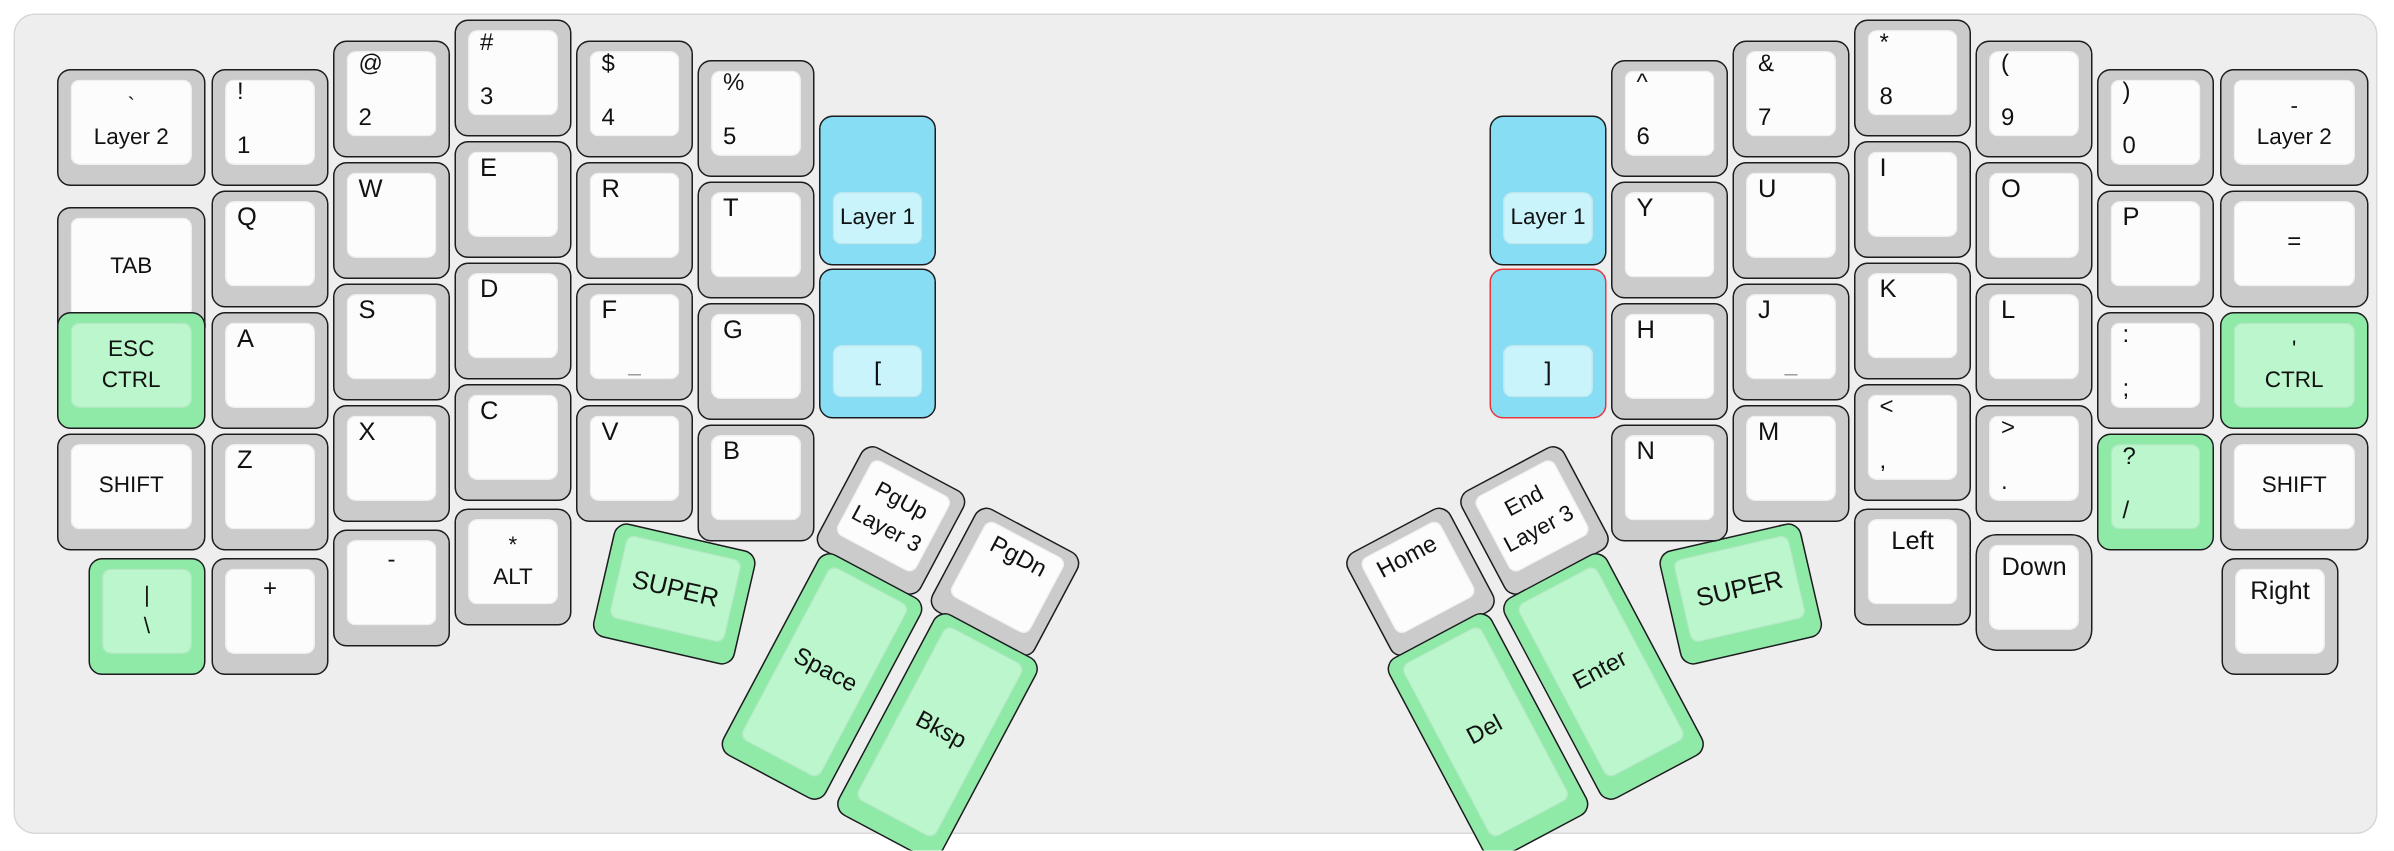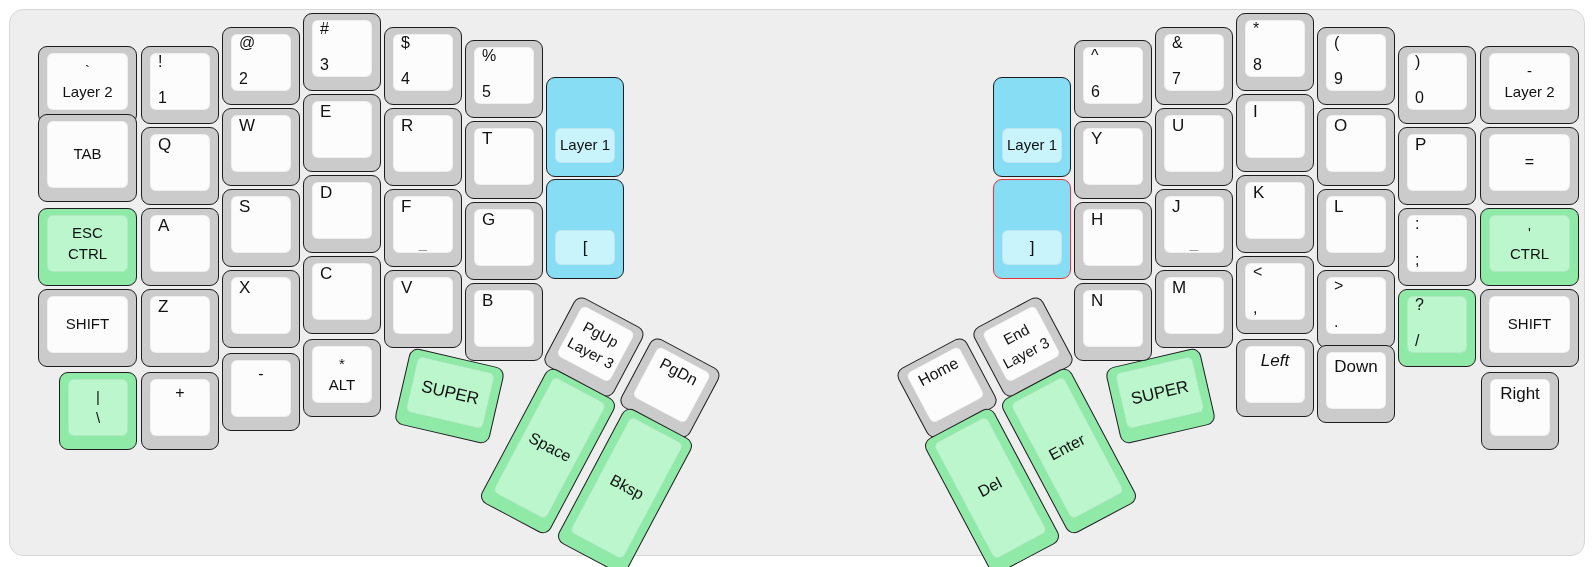--- a/index.html
+++ b/index.html
@@ -43,21 +43,21 @@
 <div id="board">
   <div id="panel"></div>
 <div class="key white" style="left: 38px; top: 46px; width: 99px; height: 78px;">
       <div class="key-top">
         <div class="legend center">
           <span class="l0">`</span>
           <span class="l1">Layer 2</span>
         </div>
       </div>
     </div>
-    <div class="key white" style="left: 38px; top: 114px; width: 99px; height: 88px;">
+    <div class="key white" style="left: 38px; top: 138px; width: 99px; height: 88px;">
       <div class="key-top">
         <div class="legend center">
           <span class="l0">TAB</span>
         </div>
       </div>
     </div>
     <div class="key green" style="left: 38px; top: 208px; width: 99px; height: 78px;">
       <div class="key-top">
         <div class="legend center">
           <span class="l0">ESC</span>
@@ -430,21 +430,21 @@
       </div>
     </div>
     <div class="key white" style="left: 1236px; top: 256px; width: 78px; height: 78px;">
       <div class="key-top">
         <div class="legend pair">
           <span class="l0">&lt;</span>
           <span class="l1">,</span>
         </div>
       </div>
     </div>
-    <div class="key white" style="left: 1236px; top: 339px; width: 78px; height: 78px; font-style: italic;">
+    <div class="key white" style="left: 1236px; top: 339px; width: 78px; height: 78px;">
       <div class="key-top">
         <div class="legend centertop">
           <span class="l0">Left</span>
         </div>
       </div>
     </div>
     <div class="key white" style="left: 1317px; top: 27px; width: 78px; height: 78px;">
       <div class="key-top">
         <div class="legend pair">
           <span class="l0">(</span>
@@ -467,21 +467,21 @@
       </div>
     </div>
     <div class="key white" style="left: 1317px; top: 270px; width: 78px; height: 78px;">
       <div class="key-top">
         <div class="legend pair">
           <span class="l0">&gt;</span>
           <span class="l1">.</span>
         </div>
       </div>
     </div>
-    <div class="key white" style="left: 1317px; top: 345px; width: 78px; height: 78px;">
+    <div class="key white" style="left: 1317px; top: 356px; width: 78px; height: 78px; border-radius: 14px;">
       <div class="key-top">
         <div class="legend centertop">
           <span class="l0">Down</span>
         </div>
       </div>
     </div>
     <div class="key white" style="left: 1398px; top: 46px; width: 78px; height: 78px;">
       <div class="key-top">
         <div class="legend pair">
           <span class="l0">)</span>

